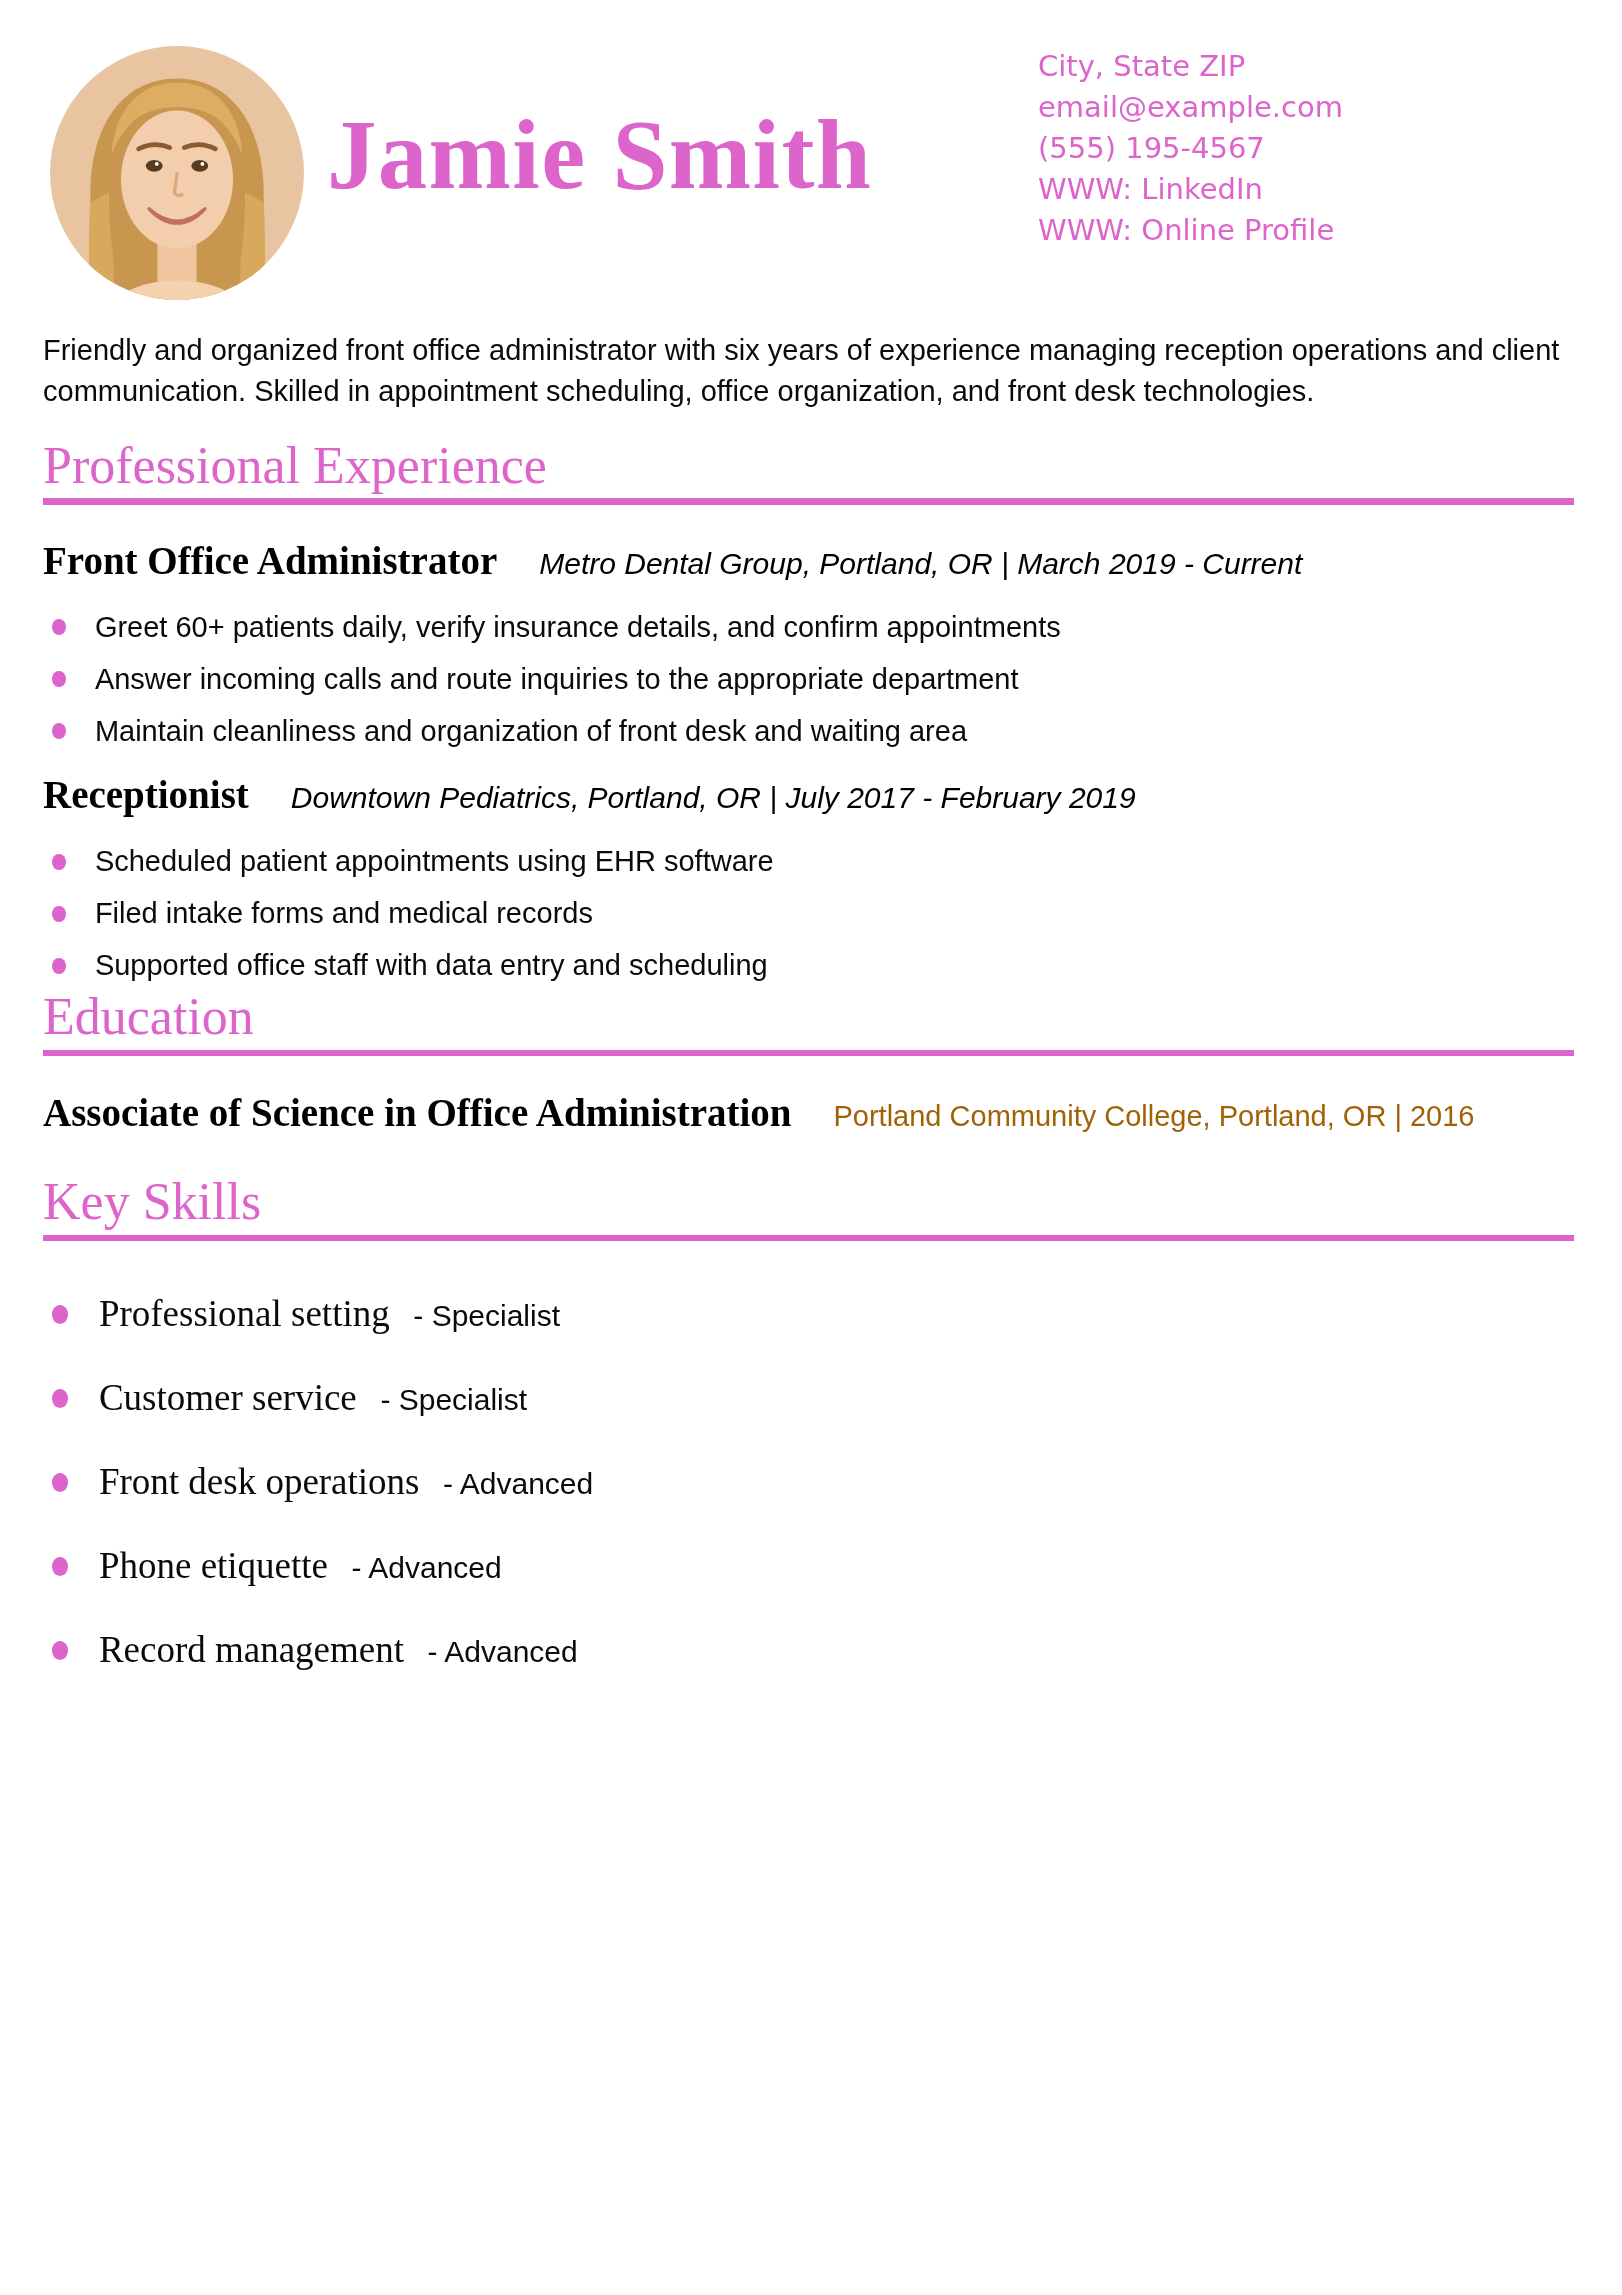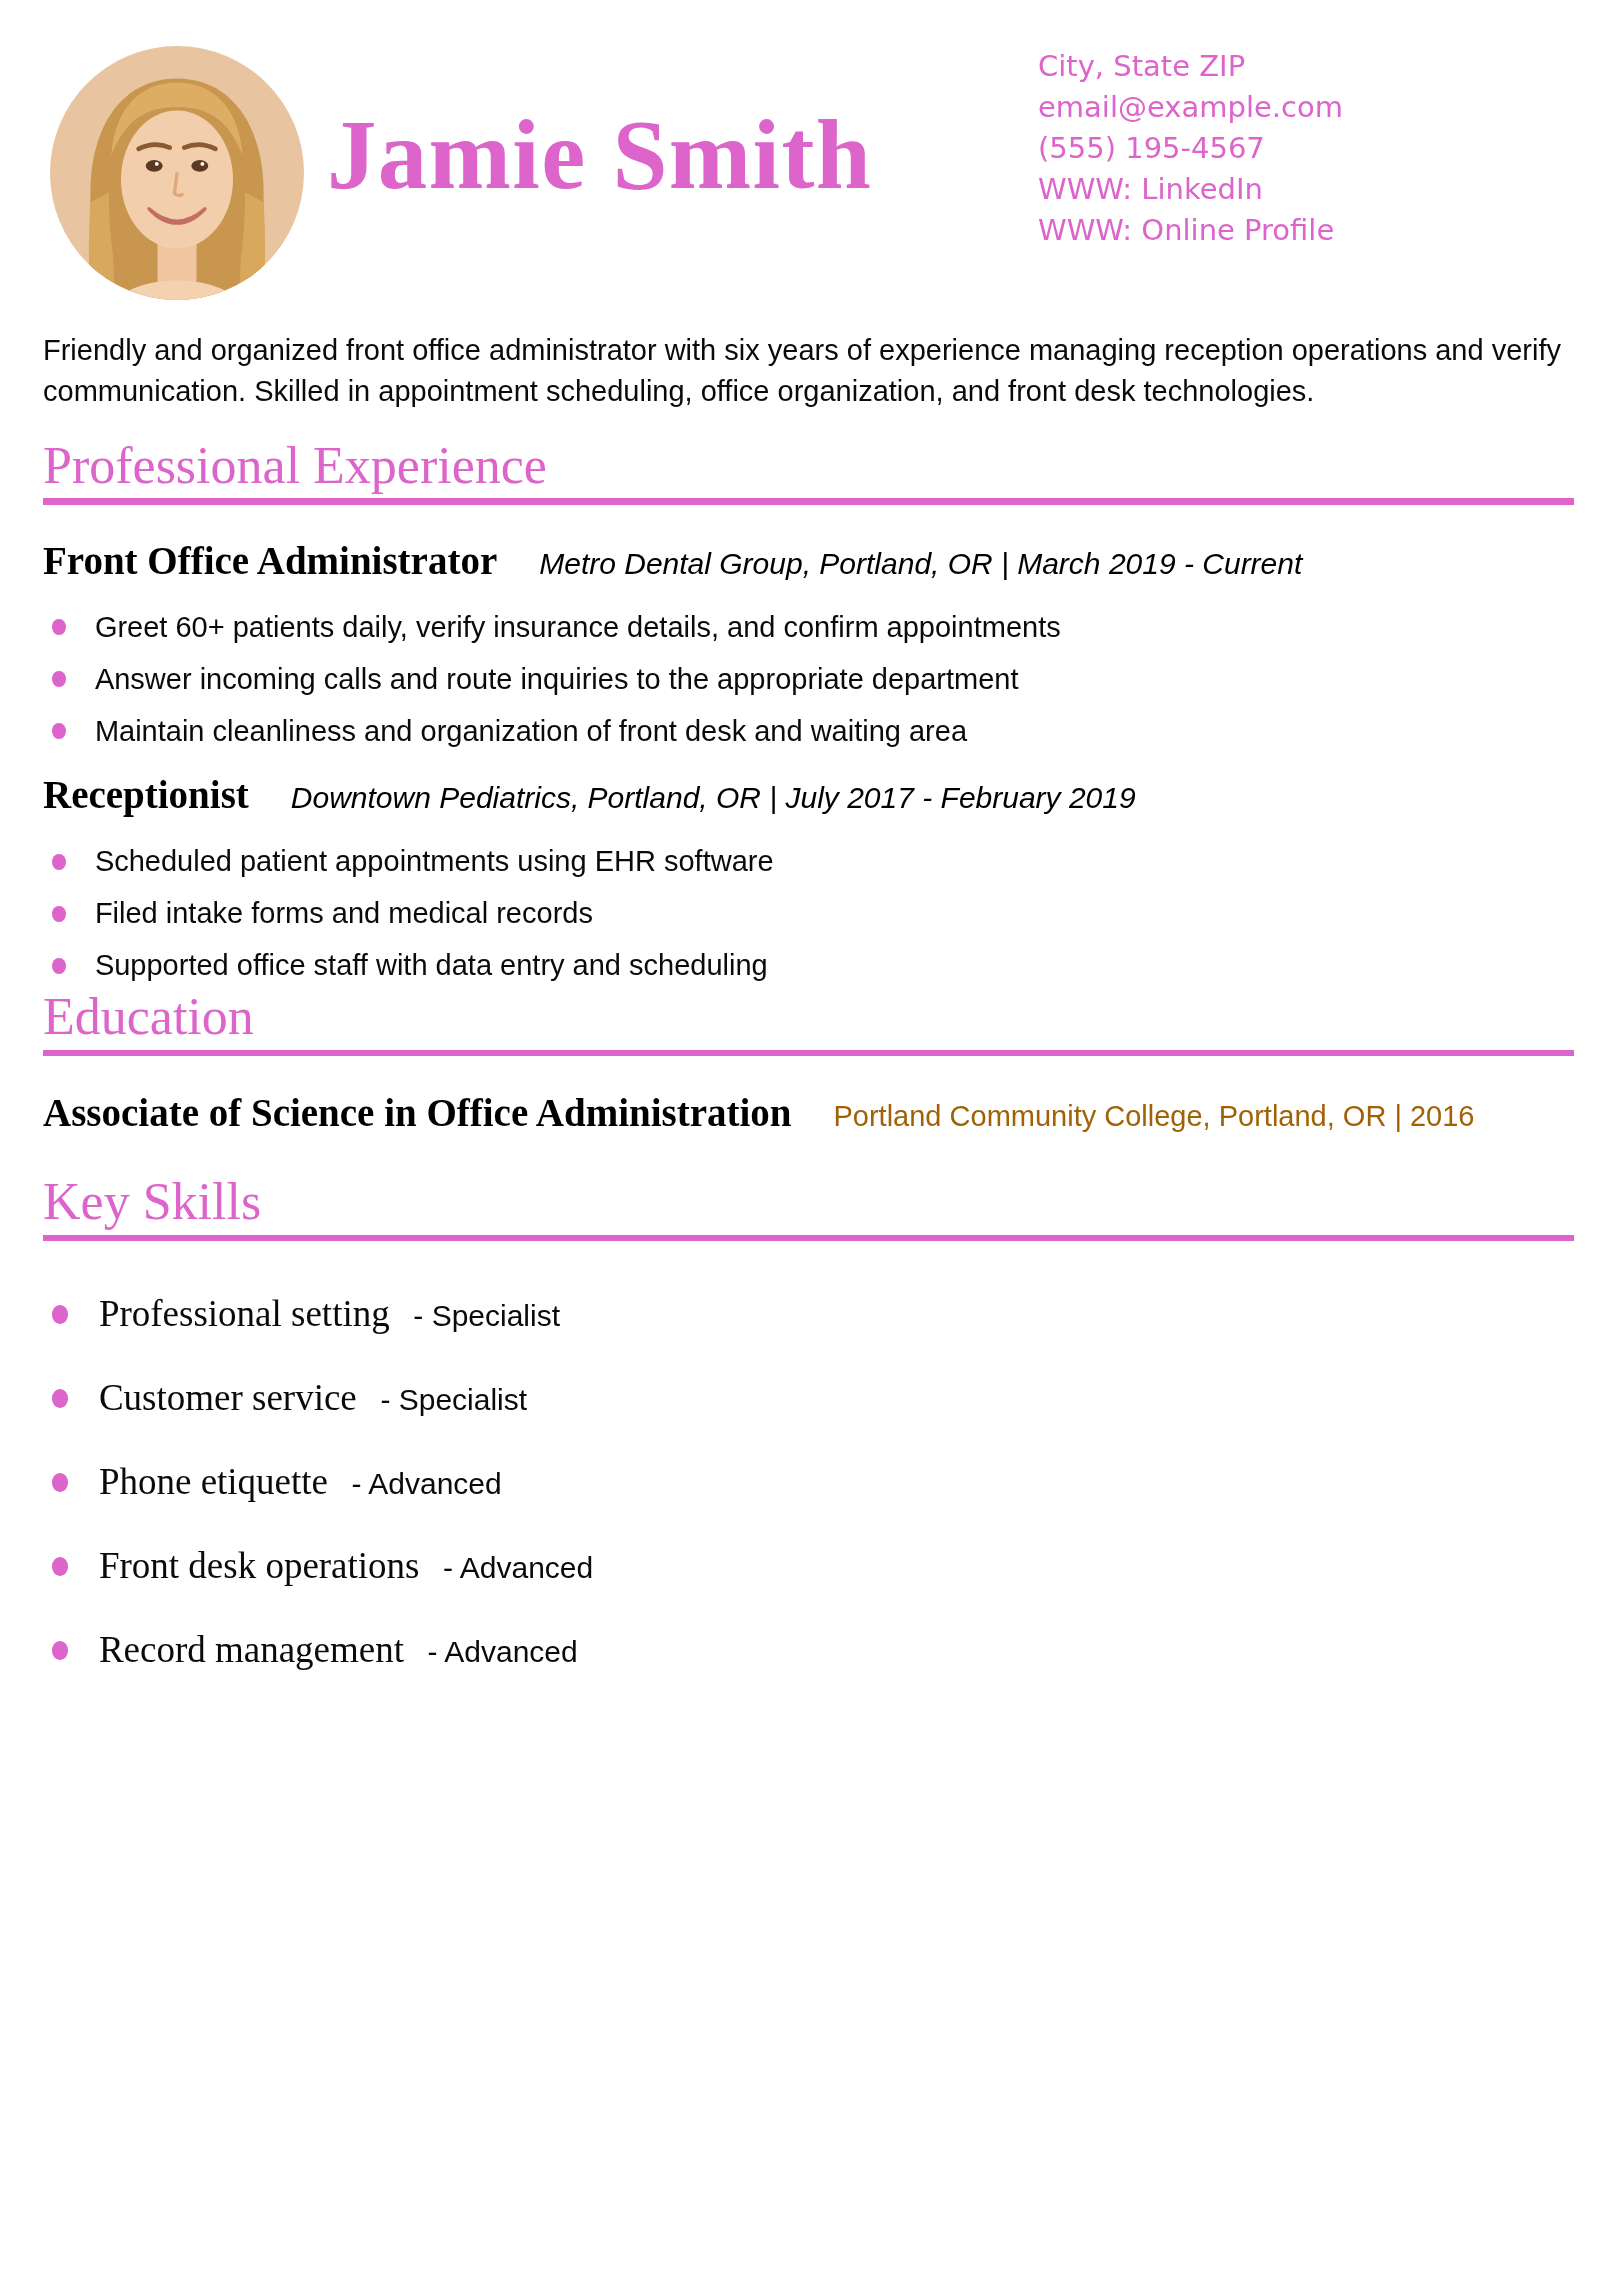--- a/index.html
+++ b/index.html
@@ -132,21 +132,21 @@
   <div class="name">Jamie Smith</div>
 
   <div class="contact">
     <div>City, State ZIP</div>
     <div>email@example.com</div>
     <div>(555) 195-4567</div>
     <div>WWW: LinkedIn</div>
     <div>WWW: Online Profile</div>
   </div>
 
-  <p class="summary">Friendly and organized front office administrator with six years of experience managing reception operations and verify communication. Skilled in appointment scheduling, office organization, and front desk technologies.</p>
+  <p class="summary">Friendly and organized front office administrator with six years of experience managing reception operations and client communication. Skilled in appointment scheduling, office organization, and front desk technologies.</p>
 
   <div class="content">
 
     <h2 class="sec" id="exp-heading">Professional Experience</h2>
     <div class="rule"></div>
 
     <div class="job">
       <h3 class="job-head">
         <span class="job-title">Front Office Administrator</span><span class="job-details">Metro Dental Group, Portland, OR | March 2019 - Current</span>
       </h3>
@@ -200,25 +200,25 @@
       <li class="skill">
         <span class="dot"></span>
         <span class="skill-text"><span class="skill-name">Professional setting</span><span class="skill-level">- Specialist</span></span>
       </li>
       <li class="skill">
         <span class="dot"></span>
         <span class="skill-text"><span class="skill-name">Customer service</span><span class="skill-level">- Specialist</span></span>
       </li>
       <li class="skill">
         <span class="dot"></span>
+        <span class="skill-text"><span class="skill-name">Front desk operations</span><span class="skill-level">- Advanced</span></span>
+      </li>
+      <li class="skill">
+        <span class="dot"></span>
         <span class="skill-text"><span class="skill-name">Phone etiquette</span><span class="skill-level">- Advanced</span></span>
-      </li>
-      <li class="skill">
-        <span class="dot"></span>
-        <span class="skill-text"><span class="skill-name">Front desk operations</span><span class="skill-level">- Advanced</span></span>
       </li>
       <li class="skill">
         <span class="dot"></span>
         <span class="skill-text"><span class="skill-name">Record management</span><span class="skill-level">- Advanced</span></span>
       </li>
     </ul>
 
   </div>
 </div>
 

